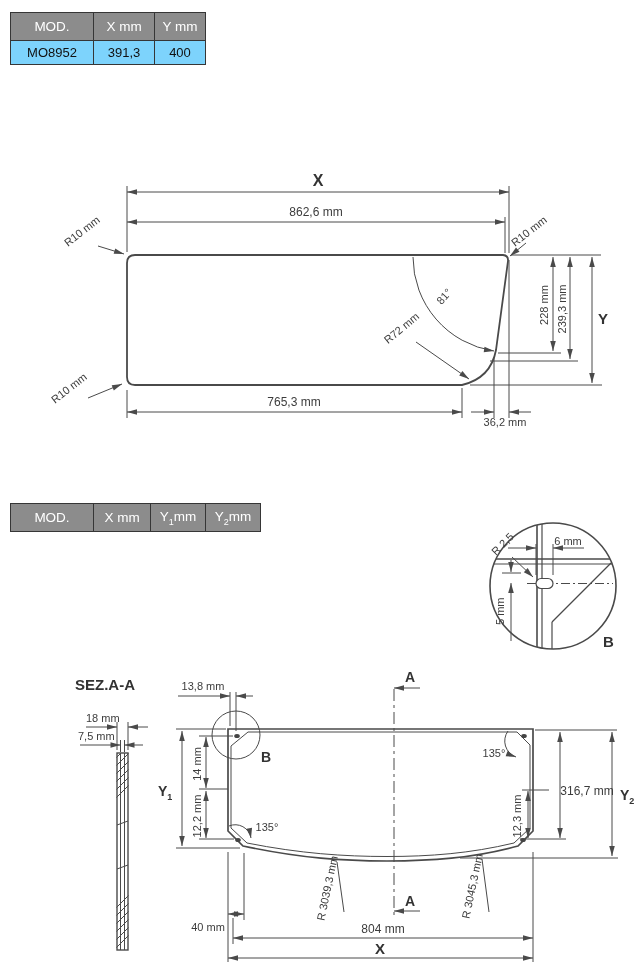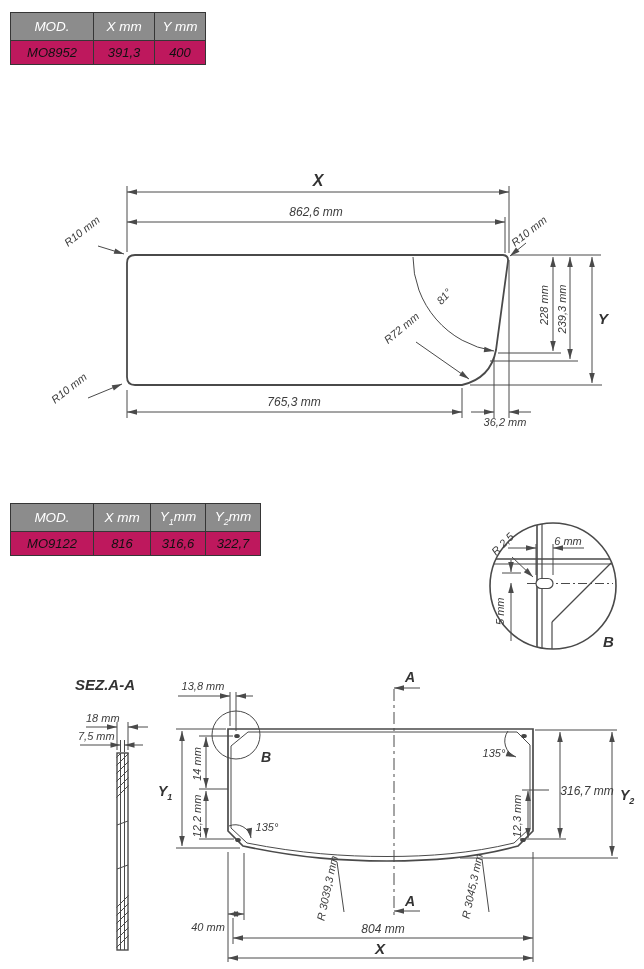--- a/index.html
+++ b/index.html
@@ -1,26 +1,25 @@
 <!DOCTYPE html>
 <html><head>
 <meta charset="utf-8">
 <style>
   html,body { margin:0; padding:0; background:#ffffff; }
   .sheet {
     position:relative; width:644px; height:969px; background:#fff;
     font-family:"Liberation Sans", sans-serif; color:#222;
     overflow:hidden;
-    font-style:italic;
   }
   table.spec { border-collapse:collapse; position:absolute; text-align:center;
     font-size:13px; color:#111; }
   table.spec th { background:#8c8c8c; color:#ffffff; font-weight:normal;
     font-size:13.5px; height:25px; }
-  table.spec td { background:#be185d; height:21px; }
+  table.spec td { background:#7dd3fc; height:21px; }
   table.spec th, table.spec td { border:1.7px solid #363636; padding:1px 5px; }
   table.spec sub { font-size:9px; }
   .unit { }
   #t1 { top:12px; left:10px; }
   #t1 .c0{width:72px} #t1 .c1{width:50px} #t1 .c2{width:40px}
   #t2 { top:503px; left:10px; }
   #t2 .c0{width:72px} #t2 .c1{width:46px} #t2 .c2{width:44px} #t2 .c3{width:44px}
   svg text { fill:#3c3c3c; font-size:11px; font-family:"Liberation Sans", sans-serif; }
   svg .big { font-weight:bold; font-size:15px; fill:#333; }
   svg .med { font-size:12px; }
@@ -46,26 +45,20 @@
   </tbody>
     </table>
 
   <table class="spec" id="t2">
     <tbody>
         <tr>
       <th class="c0">MOD.</th>
       <th class="c1">X mm</th>
       <th class="c2"><span>Y</span><sub>1</sub><span class="unit">mm</span></th>
       <th class="c3"><span>Y</span><sub>2</sub><span class="unit">mm</span></th>
-    </tr>
-    <tr>
-      <td>MO9122</td>
-      <td>816</td>
-      <td>316,6</td>
-      <td>322,7</td>
     </tr>
   </tbody>
     </table>
 
   <svg width="644" height="969" viewBox="0 0 644 969" style="position:absolute;left:0;top:0;">
     <defs>
       <marker id="ae" markerWidth="12" markerHeight="7" refX="11" refY="3.5" orient="auto" markerUnits="userSpaceOnUse">
         <path d="M1,0.7 L11,3.5 L1,6.3 Z" fill="#4a4a4a"></path>
       </marker>
       <marker id="as" markerWidth="12" markerHeight="7" refX="1" refY="3.5" orient="auto" markerUnits="userSpaceOnUse">

